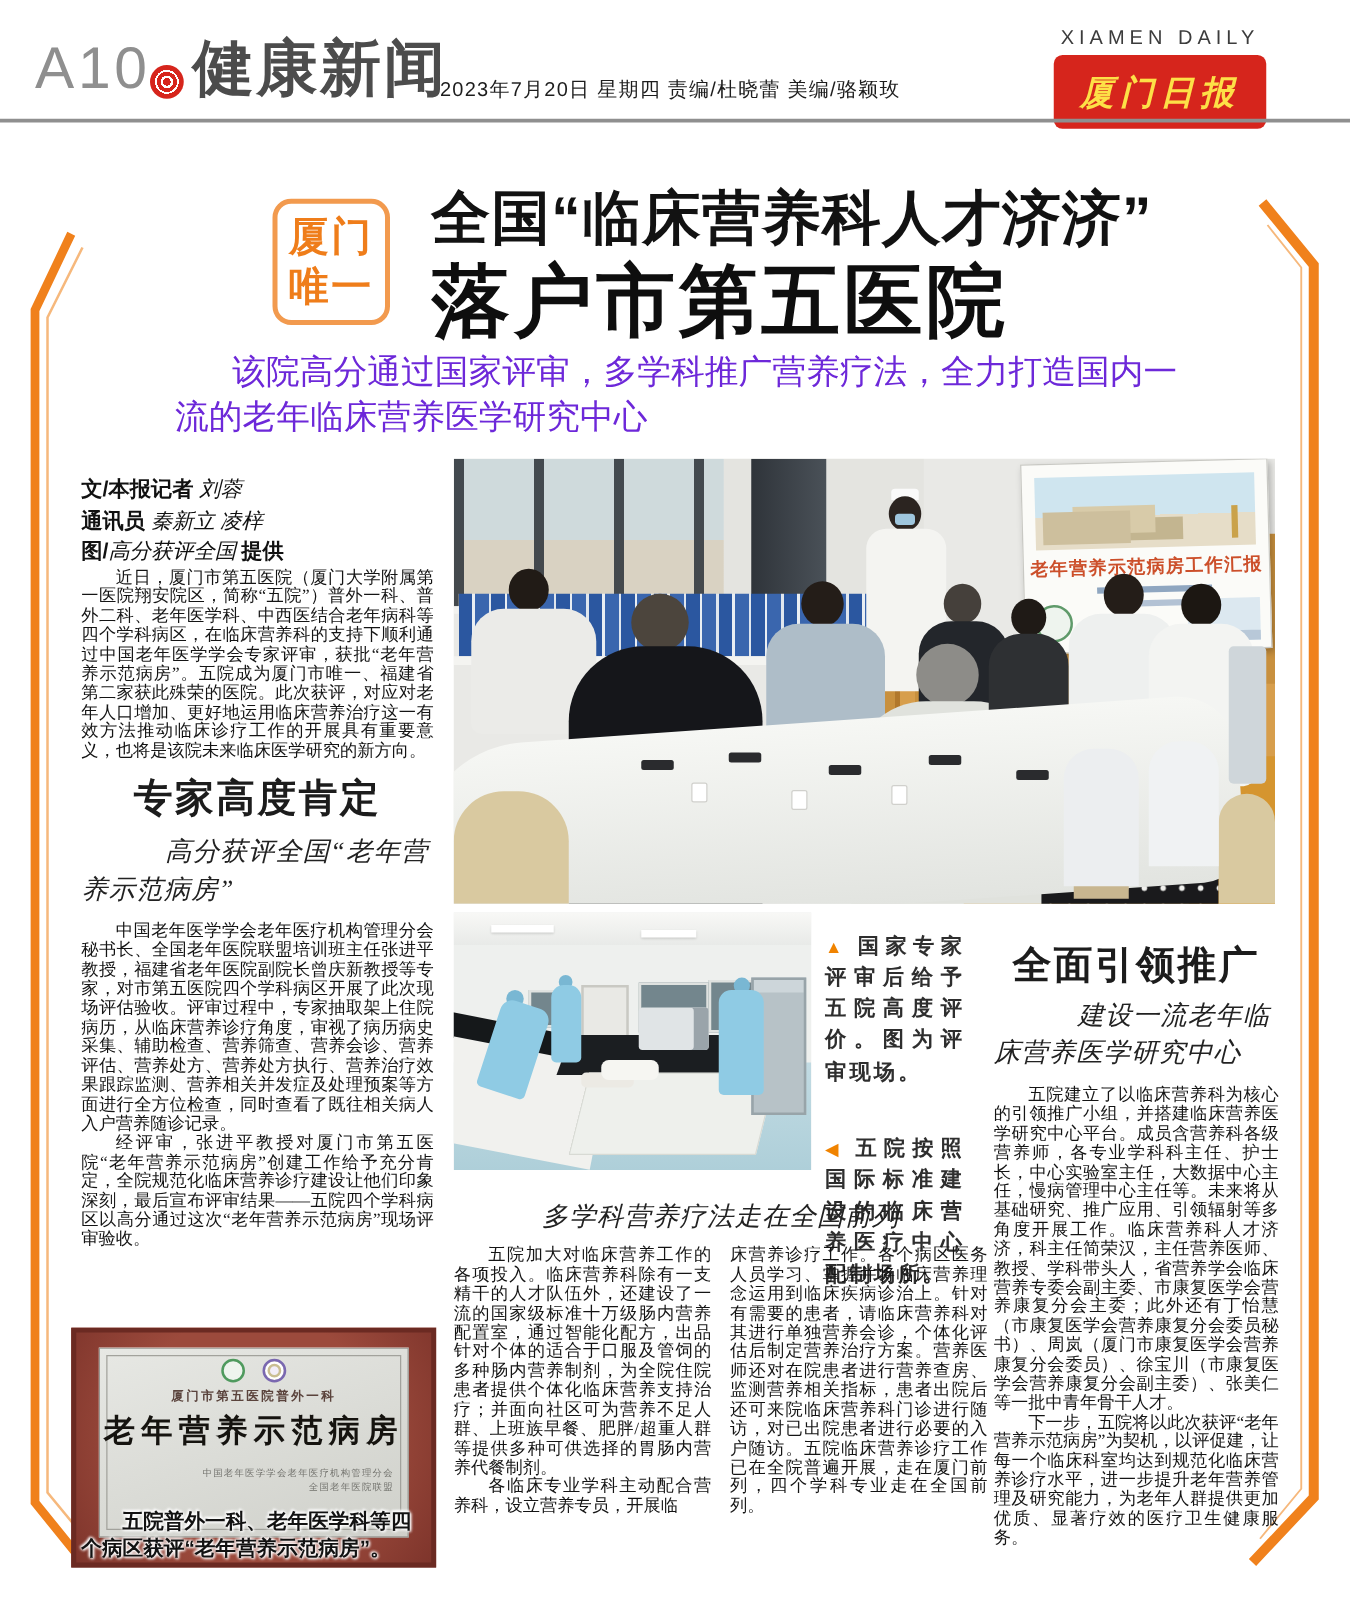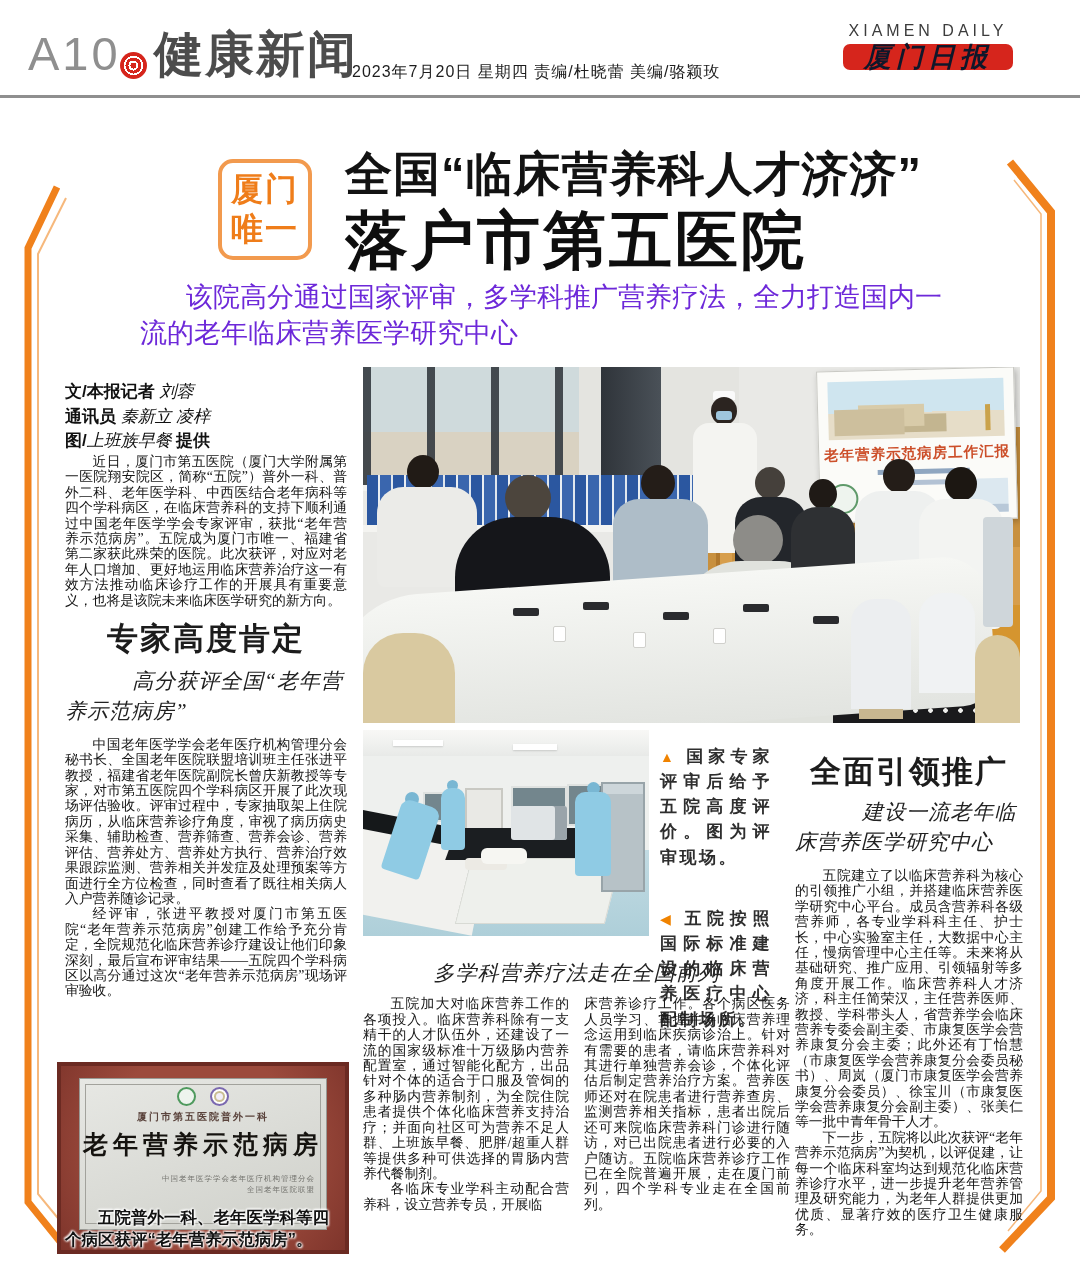--- a/index.html
+++ b/index.html
@@ -7,22 +7,22 @@
         font-family:"Liberation Sans","DejaVu Sans",sans-serif;color:#1f1f1f;}
   .abs{position:absolute;}
 
   
   .page-no{left:28px;top:26px;font-size:47px;font-weight:300;color:#8f8f8f;letter-spacing:3px;}
   .dot-icon{left:120px;top:52px;width:27px;height:27px;border-radius:50%;
     background:radial-gradient(circle at 50% 50%, #d6251c 0 3px, #ffffff 3px 5px, #d6251c 5px 8px, #ffffff 8px 9.5px, #d6251c 9.5px);}
   .section-name{left:154px;top:22px;font-size:49px;font-weight:900;color:#4c4c4c;letter-spacing:2px;}
   .dateline{left:352px;top:62px;font-size:16px;color:#1d1d1d;letter-spacing:1px;}
   .paper-en{left:843px;top:22px;width:170px;text-align:center;font-size:16px;color:#3c3c3c;letter-spacing:4px;}
-  .paper-cn{left:843px;top:44px;width:170px;height:26px;background:#d6251c;border-radius:7px;
-    display:flex;align-items:center;justify-content:center;color:#0f172a;font-size:27px;font-weight:700;
+  .paper-cn{left:843px;top:44px;width:170px;height:59px;background:#d6251c;border-radius:7px;
+    display:flex;align-items:center;justify-content:center;color:#fde047;font-size:27px;font-weight:700;
     font-style:italic;letter-spacing:5px;font-family:"Liberation Serif","DejaVu Serif",serif;}
   .head-rule{left:0;top:95px;width:1080px;height:3px;background:#8f8f8f;}
 
   
   .badge{left:218px;top:159px;width:86px;height:93px;border:4px solid #f29a4e;border-radius:15px;
     display:flex;flex-direction:column;align-items:center;justify-content:center;
     color:#ef7d1a;font-weight:800;font-size:32px;line-height:1.22;letter-spacing:2px;}
   .hl1{left:345px;top:143px;font-size:47px;font-weight:900;color:#121212;letter-spacing:1px;}
   .hl2{left:345px;top:198px;font-size:63px;font-weight:900;color:#0e0e0e;letter-spacing:3px;}
   .deck{left:140px;top:280px;width:828px;font-size:27px;line-height:1.32;color:#6d28d9;
@@ -173,21 +173,21 @@
   <div class="abs deck">该院高分通过国家评审，多学科推广营养疗法，全力打造国内一流的老年临床营养医学研究中心</div>
 
   <div class="abs col-left">
     <div class="byline-line">
       <b>文/本报记者 </b><span class="kai">刘蓉</span><b></b>
     </div>
     <div class="byline-line">
       <b>通讯员 </b><span class="kai">秦新立 凌梓</span><b></b>
     </div>
     <div class="byline-line">
-      <b>图/</b><span class="kai">上班族早餐 </span><b>提供</b>
+      <b>图/</b><span class="kai">高分获评全国 </span><b>提供</b>
     </div>
     <p class="body serif lead">近日，厦门市第五医院（厦门大学附属第一医院翔安院区，简称“五院”）普外一科、普外二科、老年医学科、中西医结合老年病科等四个学科病区，在临床营养科的支持下顺利通过中国老年医学学会专家评审，获批“老年营养示范病房”。五院成为厦门市唯一、福建省第二家获此殊荣的医院。此次获评，对应对老年人口增加、更好地运用临床营养治疗这一有效方法推动临床诊疗工作的开展具有重要意义，也将是该院未来临床医学研究的新方向。</p>
     <div class="sec-title">专家高度肯定</div>
     <div class="sec-sub">高分获评全国“老年营养示范病房”</div>
     <p class="body serif">中国老年医学学会老年医疗机构管理分会秘书长、全国老年医院联盟培训班主任张进平教授，福建省老年医院副院长曾庆新教授等专家，对市第五医院四个学科病区开展了此次现场评估验收。评审过程中，专家抽取架上住院病历，从临床营养诊疗角度，审视了病历病史采集、辅助检查、营养筛查、营养会诊、营养评估、营养处方、营养处方执行、营养治疗效果跟踪监测、营养相关并发症及处理预案等方面进行全方位检查，同时查看了既往相关病人入户营养随诊记录。</p>
     <p class="body serif">经评审，张进平教授对厦门市第五医院“老年营养示范病房”创建工作给予充分肯定，全院规范化临床营养诊疗建设让他们印象深刻，最后宣布评审结果——五院四个学科病区以高分通过这次“老年营养示范病房”现场评审验收。</p>
   </div>
 
   <div class="abs plaque">
     <div class="plate">

